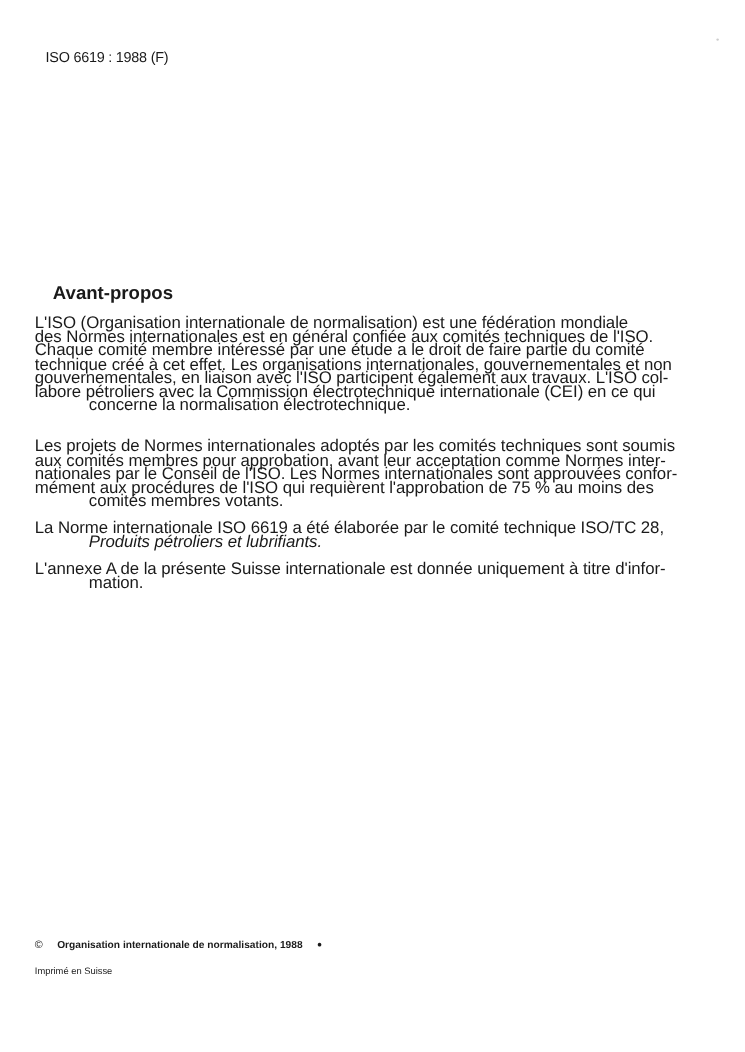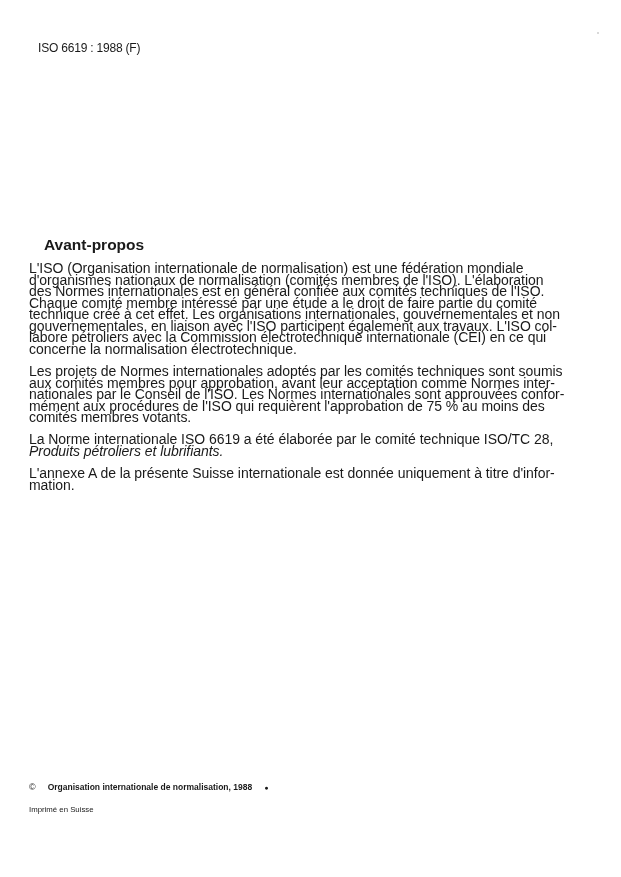--- a/index.html
+++ b/index.html
@@ -1,42 +1,41 @@
 <!DOCTYPE html>
 <html><head>
 <meta charset="utf-8">
 <style>
   html, body { margin:0; padding:0; background:#ffffff; }
   body { width:621px; height:877px; position:relative; overflow:hidden; font-family:"Liberation Sans", sans-serif; color:#1a1a1a; }
   .header { position:absolute; left:38px; top:41px; font-size:12px; font-weight:normal; letter-spacing:-0.2px; }
   .title { position:absolute; left:44px; top:236px; font-size:15.5px; font-weight:bold; }
   .para { position:absolute; left:29px; width:350px; font-size:14px; line-height:11.5px; text-align:justify; letter-spacing:-0.05px; }
   .para .line { display:block; white-space:nowrap; text-align:justify; text-align-last:justify; }
-  .para .line.last { text-align-last:left; }
+  .para .line.last { text-align-last:left;margin-left:45px; }
   .p1 { top:263px; }
   .p2 { top:366px; }
   .p3 { top:434px; }
   .p4 { top:468px; }
   .italic { font-style:italic; }
   .footer { position:absolute; left:29px; top:782px; font-size:8.5px; font-weight:bold; display:flex; align-items:center; }
   .footer .copy { font-weight:normal; margin-right:12px; font-size:9px; }
   .footer .bullet { margin-left:12px; font-size:7px; }
   .printed { position:absolute; left:29px; top:805px; font-size:7.8px; }
   .speck { position:absolute; width:2px; height:2px; background:#ccc; border-radius:1px; }
 </style>
 </head>
 <body>
 
 <div class="header">ISO 6619 : 1988 (F)</div>
 
 <div class="title">Avant-propos</div>
 
 <div class="para p1">
   <span class="line">L'ISO (Organisation internationale de normalisation) est une fédération mondiale</span>
-  <span class="line">d'organismes nationaux de normalisation (comités membres de l'ISO). L'élaboration</span>
   <span class="line">des Normes internationales est en général confiée aux comités techniques de l'ISO.</span>
   <span class="line">Chaque comité membre intéressé par une étude a le droit de faire partie du comité</span>
   <span class="line">technique créé à cet effet. Les organisations internationales, gouvernementales et non</span>
   <span class="line">gouvernementales, en liaison avec l'ISO participent également aux travaux. L'ISO col-</span>
   <span class="line">labore pétroliers avec la Commission électrotechnique internationale (CEI) en ce qui</span>
   <span class="line last">concerne la normalisation électrotechnique.</span>
 </div>
 
 <div class="para p2">
   <span class="line">Les projets de Normes internationales adoptés par les comités techniques sont soumis</span>

